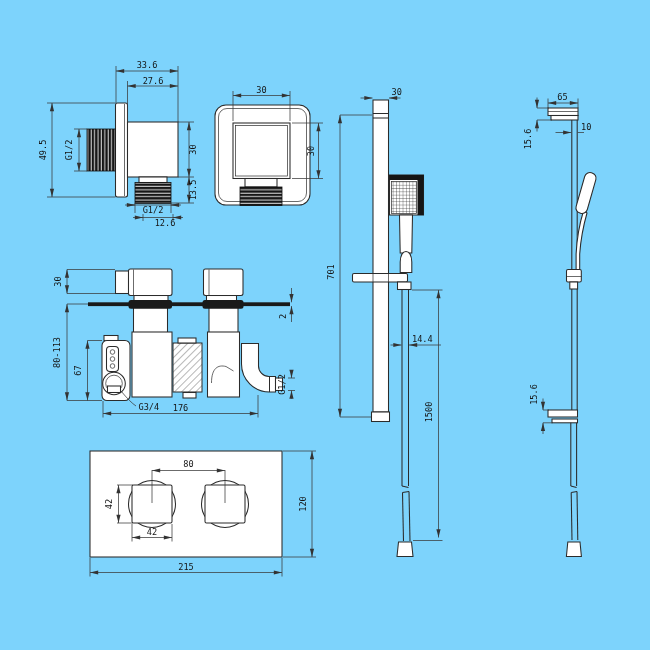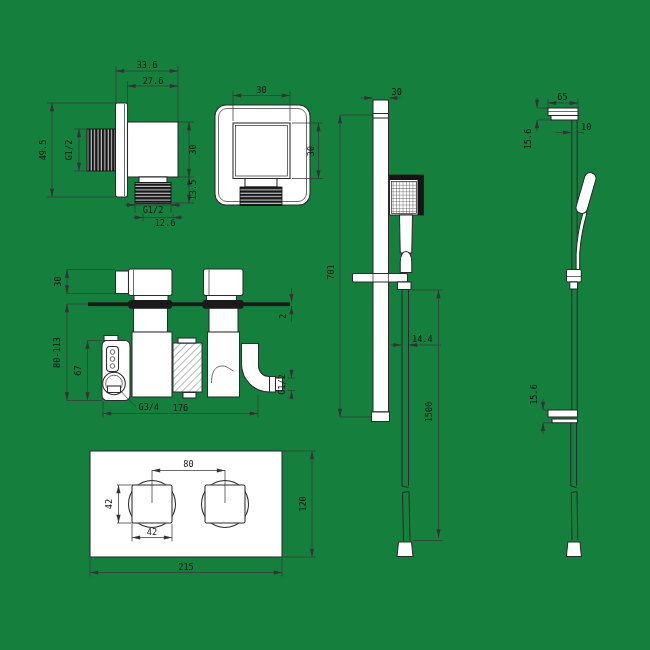--- a/index.html
+++ b/index.html
@@ -1,16 +1,16 @@
 <!DOCTYPE html>
 <html><head>
 <meta charset="utf-8">
 <style>
   html,body{margin:0;padding:0;background:#fff;}
-  #stage{width:650px;height:650px;background:#15803d;position:relative;overflow:hidden;}
+  #stage{width:650px;height:650px;background:#7dd3fc;position:relative;overflow:hidden;}
   svg{display:block;}
   .ol{fill:none;stroke:#2b2b2b;stroke-width:1.05;}
   .olw{fill:#ffffff;stroke:#2b2b2b;stroke-width:1.05;}
   .thin{fill:none;stroke:#2b2b2b;stroke-width:.7;}
   .dim{fill:none;stroke:#3a3a3a;stroke-width:.75;}
   .dt{font-family:"DejaVu Sans Mono","Liberation Mono",monospace;font-size:8.6px;fill:#141414;}
   .dark{fill:#1a1a1a;stroke:none;}
 </style>
 </head>
 <body>

